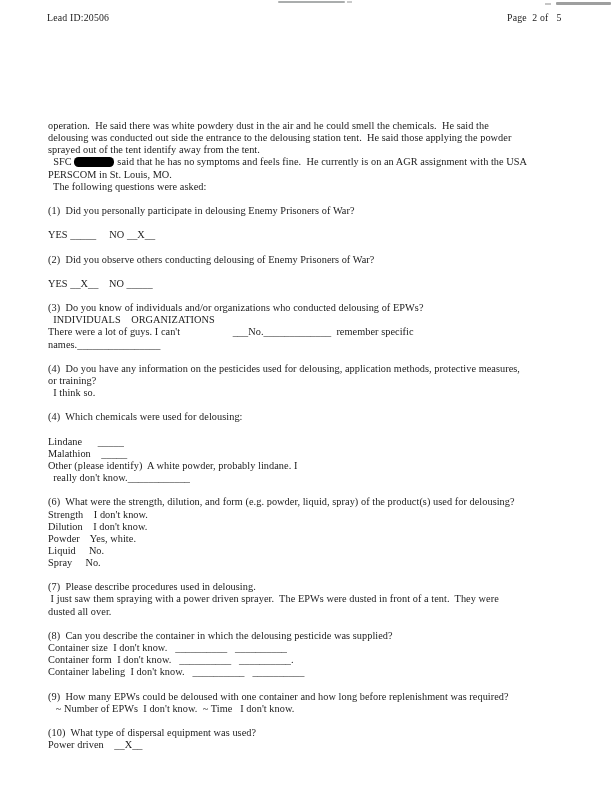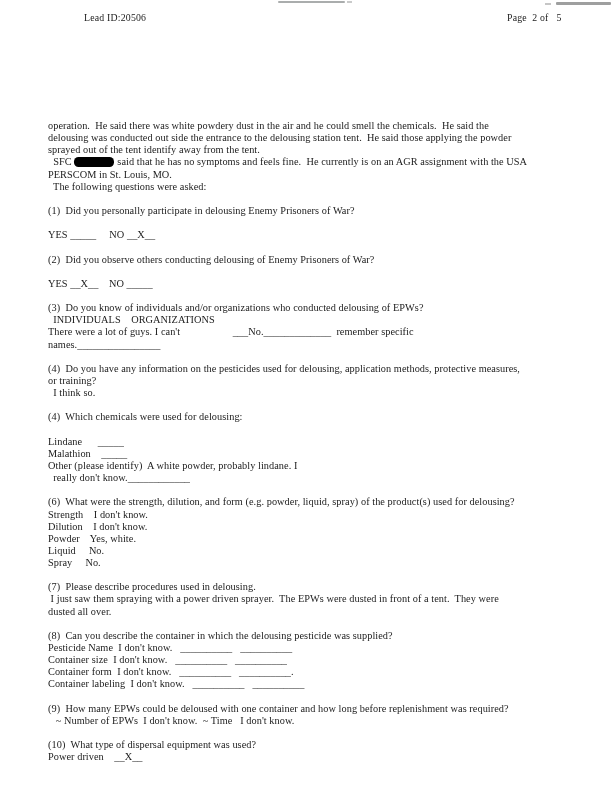--- a/index.html
+++ b/index.html
@@ -15,21 +15,21 @@
     overflow: hidden;
     font-family: "Liberation Serif", "DejaVu Serif", serif;
     color: #1b1b1b;
   }
   .header-item {
     position: absolute;
     font-size: 9.8px;
     white-space: pre;
     letter-spacing: 0.2px;
   }
-  .lead-id  { left: 47px;  top: 12px; margin-left: 37px; }
+  .lead-id  { left: 47px;  top: 12px; }
   .page-num { left: 507px; top: 12px; }
 
   .artifact {
     position: absolute;
     pointer-events: none;
   }
   .artifact-center {
     left: 278px; top: 1px;
     width: 67px; height: 2px;
     background: #aaadad;
@@ -128,21 +128,20 @@
       <div class="line">Dilution    I don't know.</div>
       <div class="line">Powder    Yes, white.</div>
       <div class="line">Liquid     No.</div>
       <div class="line">Spray     No.</div>
       <div class="line"></div>
       <div class="line">(7)  Please describe procedures used in delousing.</div>
       <div class="line"> I just saw them spraying with a power driven sprayer.  The EPWs were dusted in front of a tent.  They were</div>
       <div class="line">dusted all over.</div>
       <div class="line"></div>
       <div class="line">(8)  Can you describe the container in which the delousing pesticide was supplied?</div>
-      <div class="line">Pesticide Name  I don't know.   __________   __________</div>
       <div class="line">Container size  I don't know.   __________   __________</div>
       <div class="line">Container form  I don't know.   __________   __________.</div>
       <div class="line">Container labeling  I don't know.   __________   __________</div>
       <div class="line"></div>
       <div class="line">(9)  How many EPWs could be deloused with one container and how long before replenishment was required?</div>
       <div class="line">   ~ Number of EPWs  I don't know.  ~ Time   I don't know.</div>
       <div class="line"></div>
       <div class="line">(10)  What type of dispersal equipment was used?</div>
       <div class="line">Power driven    __X__</div>
     </div>

